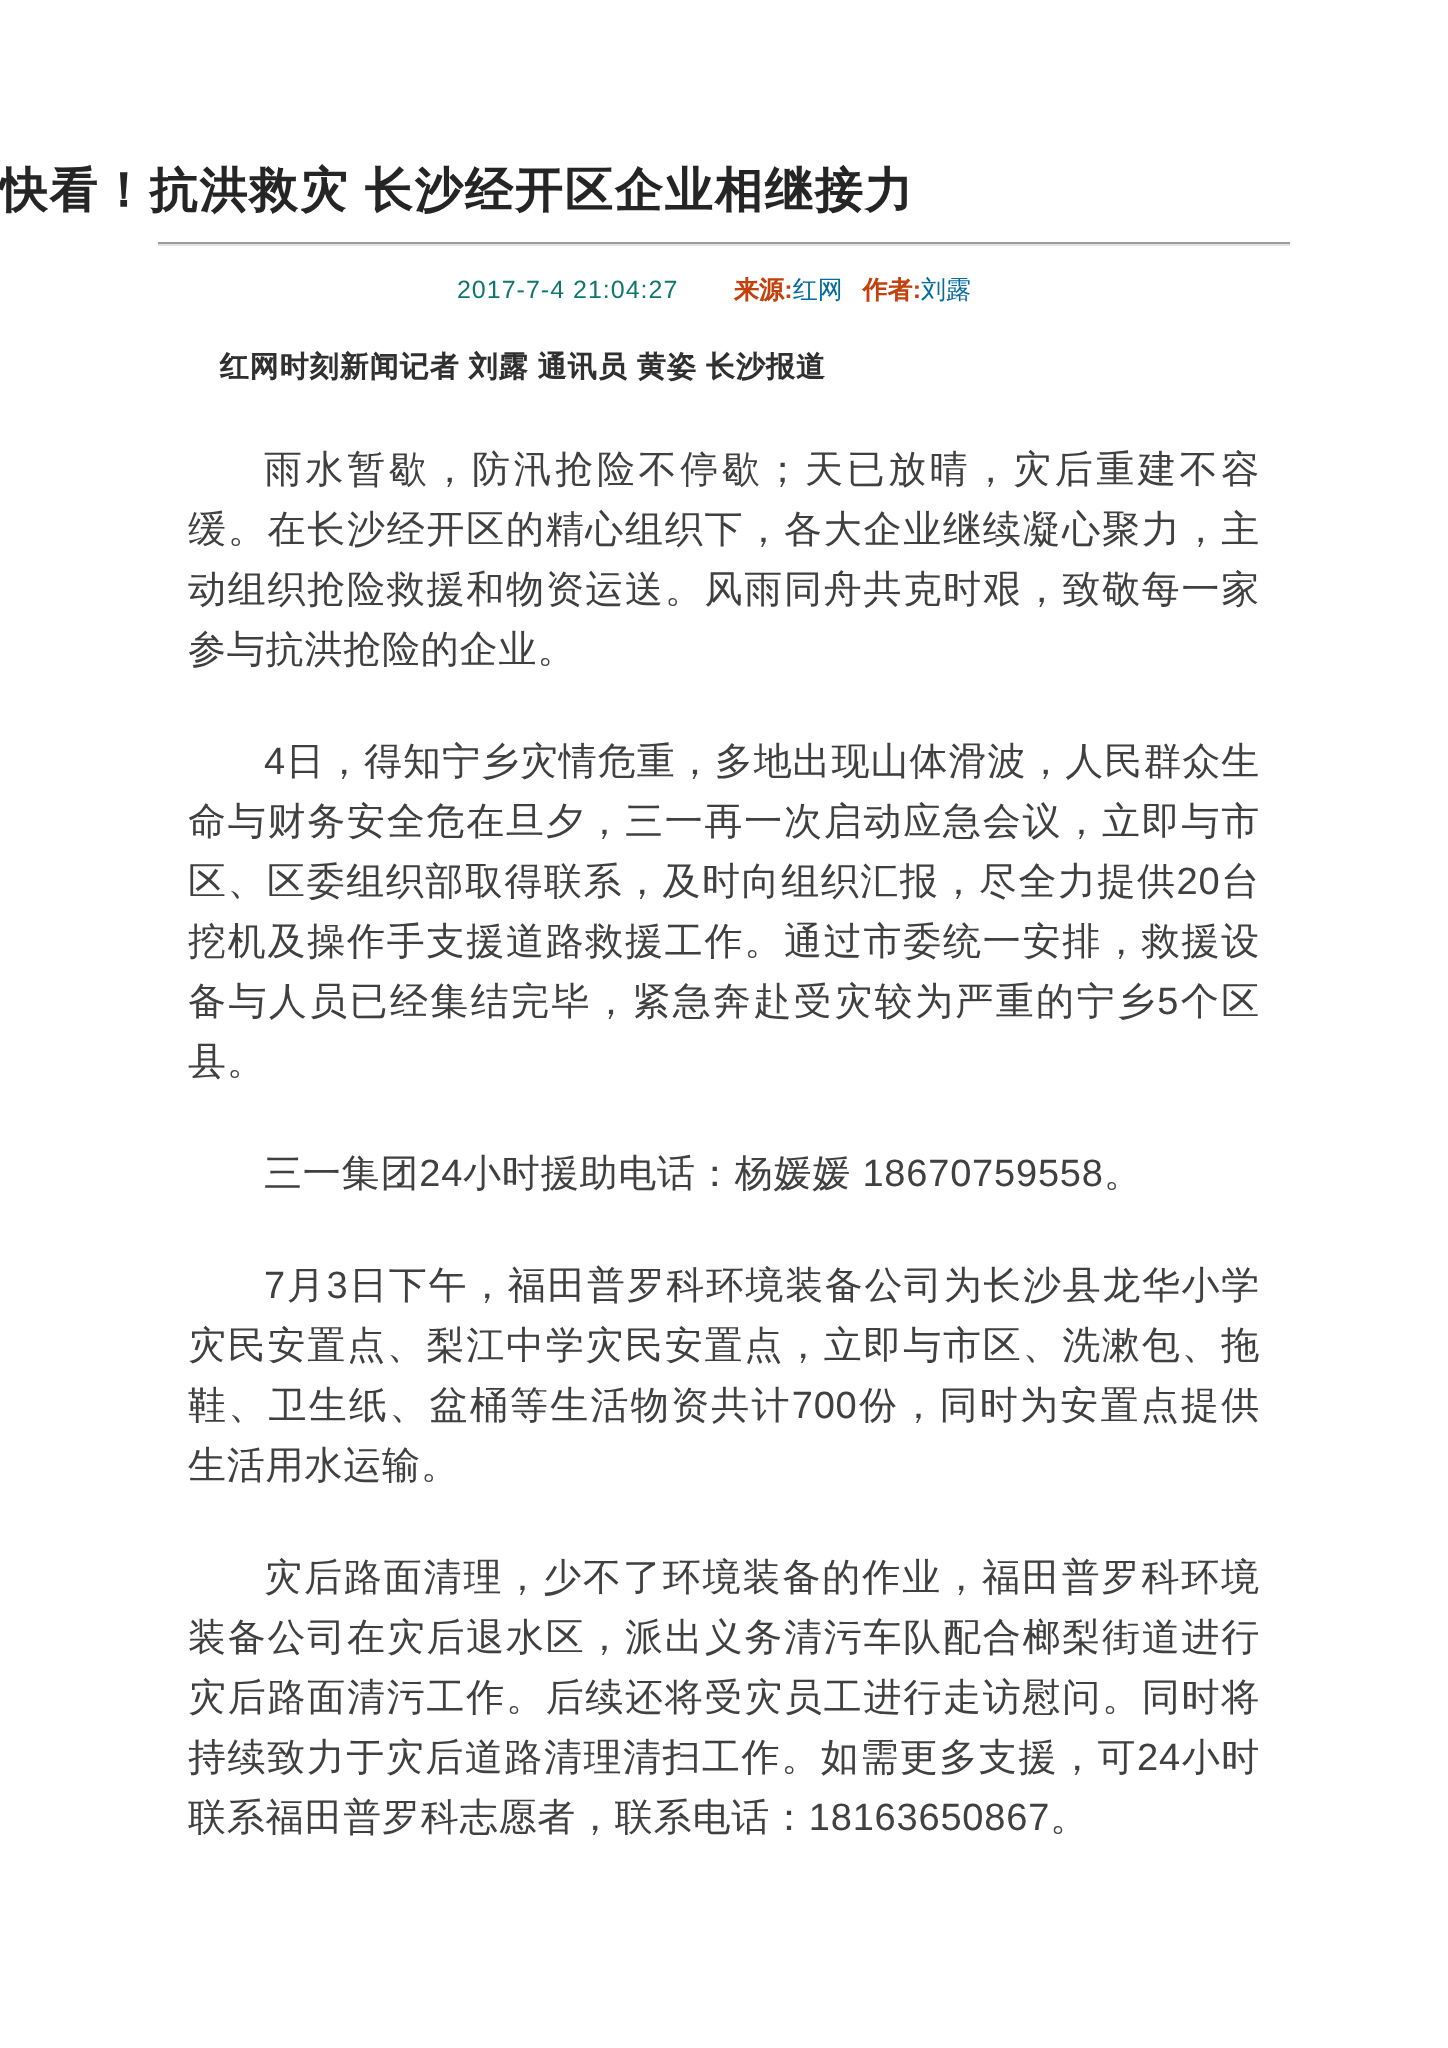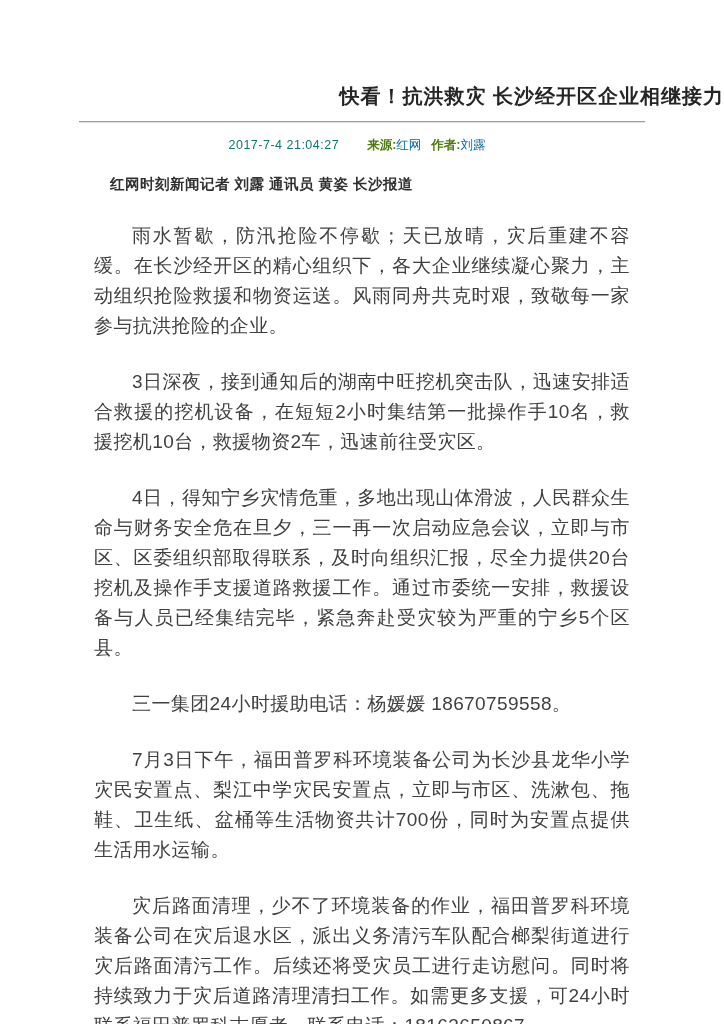--- a/index.html
+++ b/index.html
@@ -13,22 +13,22 @@
     height: 1024px;
     margin: 0 auto;
     background: #ffffff;
     overflow: hidden;
     font-family: "Liberation Sans", "DejaVu Sans", sans-serif;
     box-sizing: border-box;
     padding-top: 84px;
   }
   .title {
     margin: 0;
-    text-align: right;
-    font-size: 20px;
+    text-align: left;
+    font-size: 24px;
     line-height: 24px;
     font-weight: bold;
     color: #252525;
     letter-spacing: 1px;
   }
   .divider {
     width: 566px;
     height: 1px;
     margin: 13px auto 0 auto;
     background: #9b9b9b;
@@ -40,21 +40,21 @@
     font-size: 12.5px;
     line-height: 16px;
     color: #8a8a8a;
   }
   .meta .datetime {
     color: #0f766e;
     margin-right: 28px;
     letter-spacing: 0.5px;
   }
   .meta .label {
-    color: #4d7c0f;
+    color: #c2410c;
     font-weight: bold;
   }
   .meta .value {
     color: #0369a1;
     margin-right: 10px;
   }
   .content {
     width: 536px;
     margin: 0 auto;
     color: #404040;
@@ -87,20 +87,19 @@
   <div class="divider"></div>
 
   <div class="meta">
     <span class="datetime">2017-7-4 21:04:27</span><span class="label">来源:</span><span class="value">红网</span><span class="label">作者:</span><span class="value">刘露</span>
   </div>
 
   <div class="content">
     <p class="byline">红网时刻新闻记者 刘露 通讯员 黄姿 长沙报道</p>
 
     <p class="para">雨水暂歇，防汛抢险不停歇；天已放晴，灾后重建不容缓。在长沙经开区的精心组织下，各大企业继续凝心聚力，主动组织抢险救援和物资运送。风雨同舟共克时艰，致敬每一家参与抗洪抢险的企业。</p>
-    <p class="para">3日深夜，接到通知后的湖南中旺挖机突击队，迅速安排适合救援的挖机设备，在短短2小时集结第一批操作手10名，救援挖机10台，救援物资2车，迅速前往受灾区。</p>
     <p class="para">4日，得知宁乡灾情危重，多地出现山体滑波，人民群众生命与财务安全危在旦夕，三一再一次启动应急会议，立即与市区、区委组织部取得联系，及时向组织汇报，尽全力提供20台挖机及操作手支援道路救援工作。通过市委统一安排，救援设备与人员已经集结完毕，紧急奔赴受灾较为严重的宁乡5个区县。</p>
     <p class="para">三一集团24小时援助电话：杨媛媛  18670759558。</p>
     <p class="para">7月3日下午，福田普罗科环境装备公司为长沙县龙华小学灾民安置点、梨江中学灾民安置点，立即与市区、洗漱包、拖鞋、卫生纸、盆桶等生活物资共计700份，同时为安置点提供生活用水运输。</p>
     <p class="para">灾后路面清理，少不了环境装备的作业，福田普罗科环境装备公司在灾后退水区，派出义务清污车队配合榔梨街道进行灾后路面清污工作。后续还将受灾员工进行走访慰问。同时将持续致力于灾后道路清理清扫工作。如需更多支援，可24小时联系福田普罗科志愿者，联系电话：18163650867。</p>
   </div>
 
 </div>
 
 </body></html>

